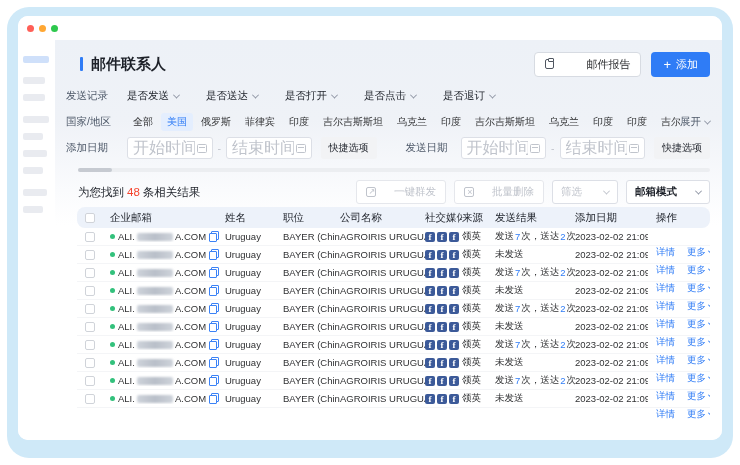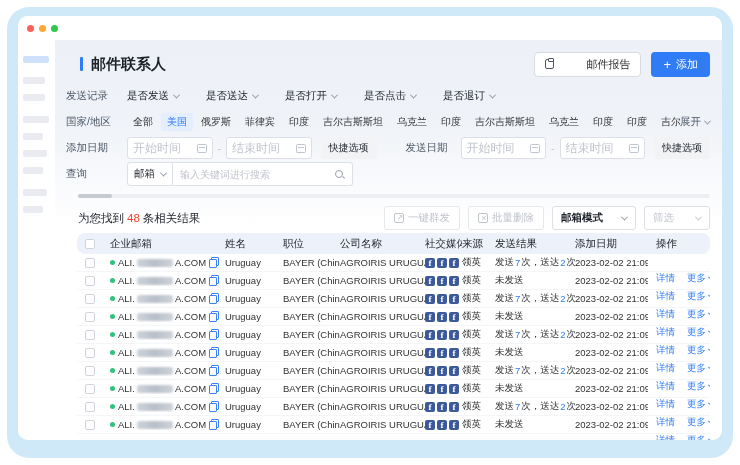--- a/index.html
+++ b/index.html
@@ -43,21 +43,21 @@
   .dd { display:flex; align-items:center; gap:5px; margin-right:27px; cursor:pointer; color:#1d2129; }
   .chev { display:inline-block; width:5px; height:5px; border-right:1.2px solid #8e95a3;
     border-bottom:1.2px solid #8e95a3; transform:rotate(45deg) translate(-1px,-1px); }
   .chev.light { border-color:#c0c4cc; } .chev.blue { border-color:#2f7cf6; }
   .chips { display:flex; align-items:center; overflow:hidden; flex:1; }
   .chip { padding:2px 6px; margin-right:2px; border-radius:3px; cursor:pointer; font-size:10px; color:#303133; }
   .chip.selected { color:#2f7cf6; background:#e4eefe; }
   .expand { margin-left:auto; display:flex; align-items:center; gap:4px; color:#4e5969; cursor:pointer; }
   .date-input { width:86px; height:22px; border:1px solid #dcdfe6; border-radius:3px; background:#fff;
     display:flex; align-items:center; padding:0 5px; }
-  .date-input input { border:none; outline:none; width:100%; font-size:12px; color:#303133; background:transparent;
+  .date-input input { border:none; outline:none; width:100%; font-size:16px; color:#303133; background:transparent;
     font-family:"Liberation Sans", sans-serif; }
   .date-input input::placeholder, .query-input input::placeholder { color:#c0c4cc; }
   .cal { width:10px; height:9px; border:1px solid #c0c4cc; border-radius:1.5px; position:relative; flex:none; margin-left:2px; }
   .cal::before { content:""; position:absolute; left:1px; right:1px; top:2px; border-top:1px solid #c0c4cc; }
   .dash { margin:0 5px; color:#c0c4cc; }
   .btn-quick { height:22px; padding:0 8px; margin-left:9px; background:#f2f3f5; border-radius:3px;
     font-size:10px; color:#1d2129; display:flex; align-items:center; cursor:pointer; }
   .f-label2 { margin-left:29px; margin-right:13px; color:#4e5969; }
   .query-select { width:46px; height:24px; border:1px solid #dcdfe6; border-radius:3px 0 0 3px; background:#fff;
     display:flex; align-items:center; justify-content:space-between; padding:0 6px; color:#1d2129; cursor:pointer; }
@@ -72,21 +72,21 @@
     background:#9aa0ab; transform:rotate(45deg); }
   
   .scrollbar { height:4px; background:#eceef1; border-radius:2px; margin:7px 0 5px 12px; position:relative; flex:none; }
   .thumb { position:absolute; left:0; top:0; width:34px; height:4px; background:#c6cad1; border-radius:2px; }
   
   .results-bar { height:30px; display:flex; align-items:center; padding-left:12px; flex:none; }
   .found { font-size:11.5px; color:#1d2129; }
   .found .count { color:#f5432c; margin:0 3px; }
   .tool-btns { margin-left:auto; display:flex; gap:8px; }
   .tbtn { height:24px; padding:0 9px; border:1px solid #e5e7ec; border-radius:3px; background:#fff;
-    color:#c0c4cc; font-size:10.5px; display:flex; align-items:center; gap:4px; }
+    color:#c0c4cc; font-size:10.5px; display:flex; align-items:center; gap:18px; }
   .tsel { height:24px; border:1px solid #dcdfe6; border-radius:3px; background:#fff; font-size:10.5px;
     display:flex; align-items:center; justify-content:space-between; padding:0 8px; cursor:pointer; }
   .tsel.filter { width:66px; color:#c0c4cc; }
   .tsel.mode { width:84px; color:#1d2129; font-weight:bold; }
   .ic { width:10px; height:10px; border:1px solid currentColor; border-radius:2px; position:relative; flex:none; }
   .ic.send::before { content:"↗"; position:absolute; left:1.5px; top:-1px; font-size:8px; line-height:10px; }
   .ic.del::before { content:"×"; position:absolute; left:2.3px; top:-1px; font-size:9px; line-height:10px; }
   
   .table { margin-left:11px; flex:none; }
   .thead { display:flex; align-items:center; height:21px; background:#edf2fa; border-radius:8px;
@@ -251,54 +251,43 @@
           <span class="cal"></span>
         </span>
         <span class="dash">-</span>
         <span class="date-input">
           <input placeholder="结束时间" style="">
           <span class="cal"></span>
         </span>
         <span class="btn-quick">快捷选项</span>
       </div>
 
-      <div class="filter-row">
-        <span class="f-label">查询</span>
-        <span class="query-select">
-          <span>邮箱</span>
-          <span class="chev"></span>
-        </span>
-        <span class="query-input">
-          <input placeholder="输入关键词进行搜索" style="">
-          <span class="mag"></span>
-        </span>
-      </div>
 
       <div class="scrollbar">
         <span class="thumb"></span>
       </div>
 
       <div class="results-bar">
         <span class="found"><span>为您找到</span><span class="count">48</span><span>条相关结果</span></span>
         <div class="tool-btns">
           <div class="tbtn">
             <span class="ic send"></span>
             <span>一键群发</span>
           </div>
           <div class="tbtn">
             <span class="ic del"></span>
             <span>批量删除</span>
           </div>
+          <div class="tsel filter">
+            <span>筛选</span>
+            <span class="chev light"></span>
+          </div>
           <div class="tsel mode">
             <span>邮箱模式</span>
             <span class="chev"></span>
-          </div>
-          <div class="tsel filter">
-            <span>筛选</span>
-            <span class="chev light"></span>
           </div>
         </div>
       </div>
 
       <div class="table">
         <div class="thead">
           <div class="tc c-check">
               <span class="cb"></span>
             </div>
           <div class="tc c-email">企业邮箱</div>

